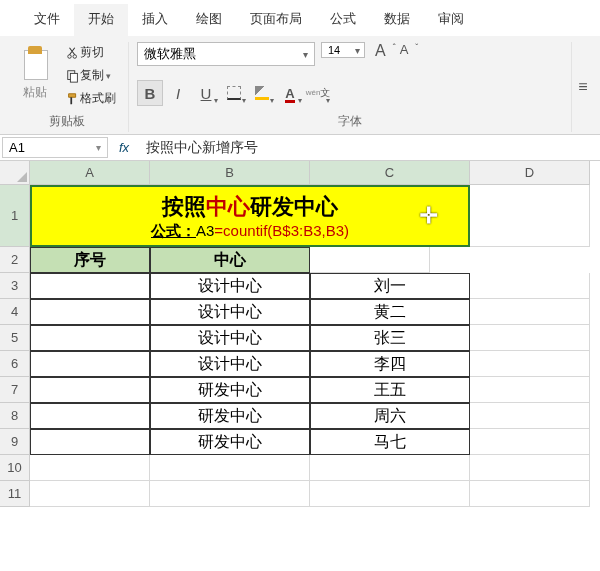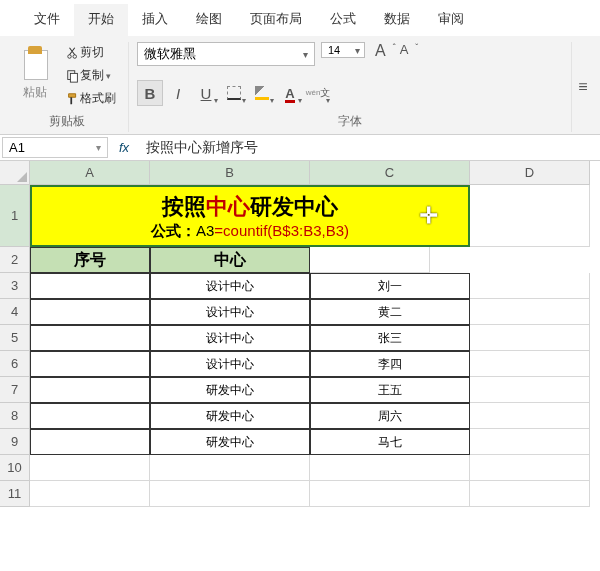--- a/index.html
+++ b/index.html
@@ -67,26 +67,26 @@
 .col-h.sel { background: #d4e6d4; }
 .row { display: flex; }
 .row-h { width: 30px; background: #f0f0f0; border-right: 1px solid #ccc; border-bottom: 1px solid #ccc; display: flex; align-items: center; justify-content: center; color: #555; }
 .row-h.sel { background: #d4e6d4; }
 .cell { border-right: 1px solid #d8d8d8; border-bottom: 1px solid #d8d8d8; height: 26px; display: flex; align-items: center; justify-content: center; font-size: 14px; overflow: hidden; }
 
 .merged-title { background: #ffff00; border: 2px solid #2e7d32; display: flex; flex-direction: column; align-items: center; justify-content: center; height: 62px; position: relative; }
 .merged-title .t1 { font-size: 22px; font-weight: bold; }
 .merged-title .t1 .red { color: #c00000; }
 .merged-title .t2 { font-size: 15px; }
-.merged-title .t2 .lbl { font-weight: bold; }
+.merged-title .t2 .lbl { font-weight: bold; text-decoration: underline; }
 .merged-title .t2 .fml { color: #c00000; }
 .cursor-plus { position: absolute; right: 30px; top: 16px; font-size: 22px; color: #fff; text-shadow: 0 0 2px #000; font-weight: bold; }
 
 .header-cell { background: #c5e0b4; border: 1px solid #333 !important; font-weight: bold; font-size: 16px; }
-.data-cell { border: 1px solid #333 !important; font-size: 12px; }
+.data-cell { border: 1px solid #333 !important; font-size: 16px; }
 
 .wA { width: 120px; } .wB { width: 160px; } .wC { width: 160px; } .wD { width: 120px; }
 </style>
 </head>
 <body>
 
 <div class="menubar">
   <div class="tab">文件</div>
   <div class="tab active">开始</div>
   <div class="tab">插入</div>

